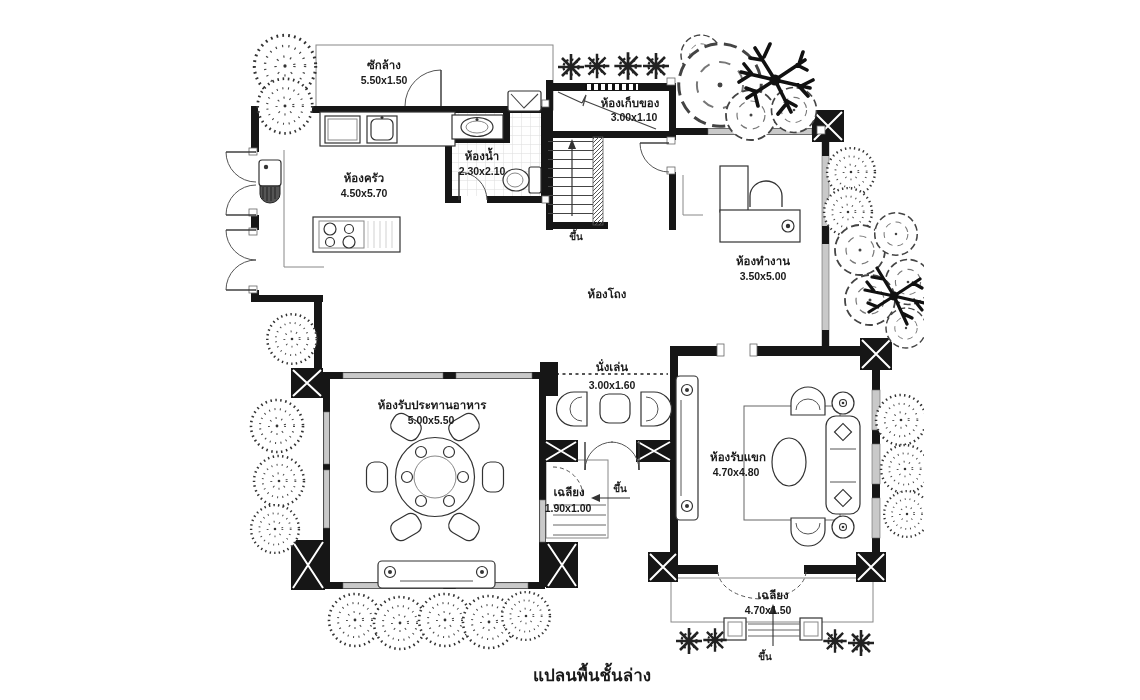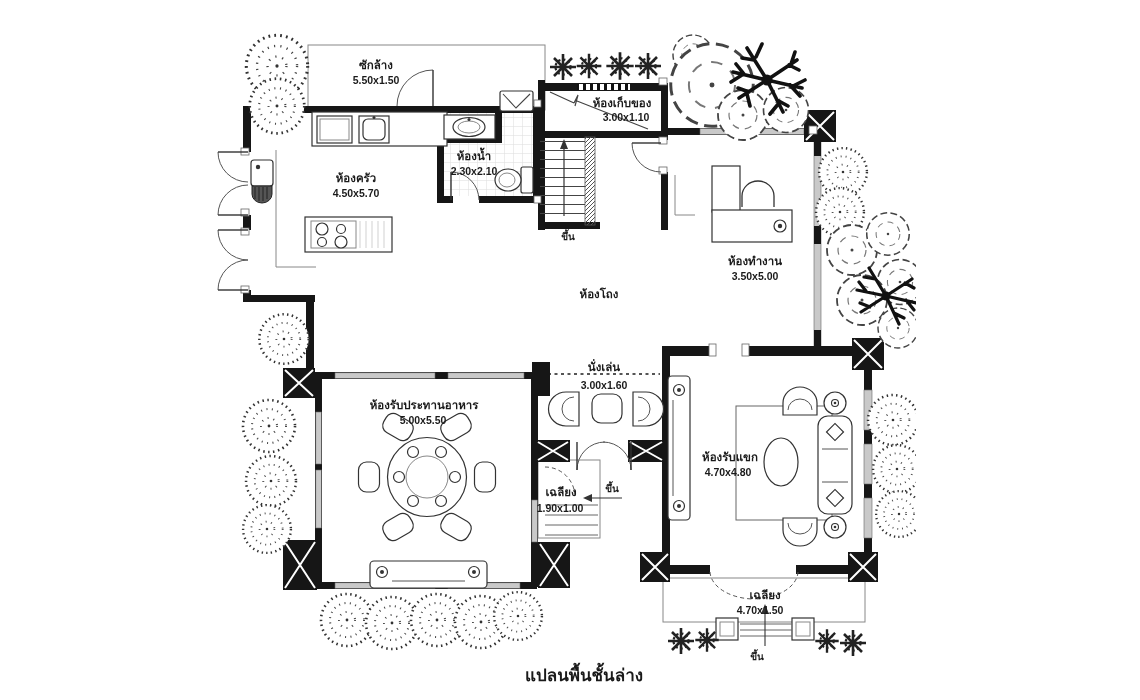--- a/index.html
+++ b/index.html
@@ -1,17 +1,17 @@
 <!DOCTYPE html>
 <html><head>
 <meta charset="utf-8">
 <style>
   html,body{margin:0;padding:0;background:#fff;}
   #stage{position:relative;width:916px;height:700px;background:#ffffff;overflow:hidden;
-         font-family:"Liberation Sans","DejaVu Sans",sans-serif;}
+         font-family:"Liberation Sans","DejaVu Sans",sans-serif;margin-left:8px;}
   svg{position:absolute;left:0;top:0;}
   text{font-family:"Liberation Sans","DejaVu Sans",sans-serif;fill:#1a1a1a;}
   .rname{font-size:11.5px;font-weight:bold;}
   .rdim{font-size:10.5px;font-weight:bold;}
   .uplbl{font-size:10px;font-weight:bold;}
   .title{font-size:17px;font-weight:bold;}
   .wall{fill:#161616;}
   .win{fill:#c9c9c9;stroke:#666;stroke-width:0.6;}
   .furn{fill:#fff;stroke:#333;stroke-width:1.2;}
   .thin{fill:none;stroke:#888;stroke-width:1;}

